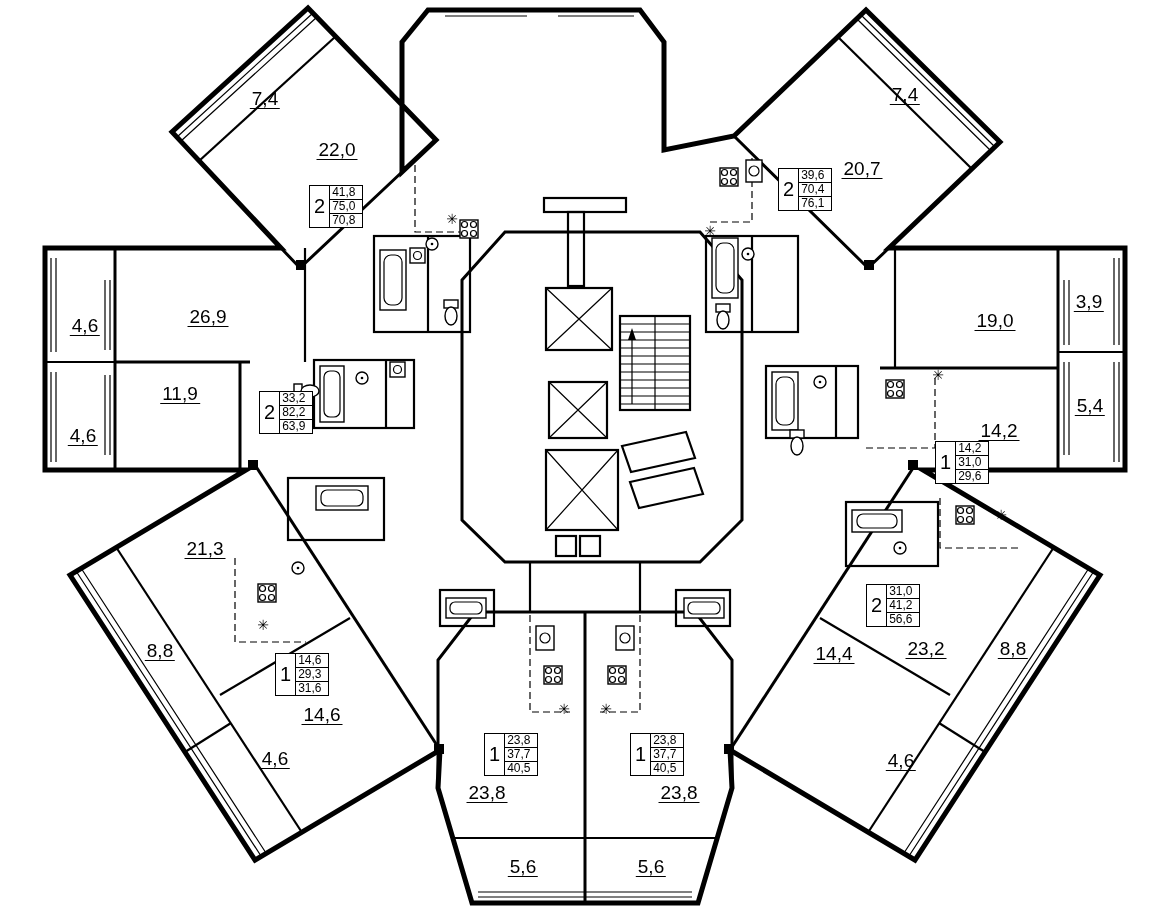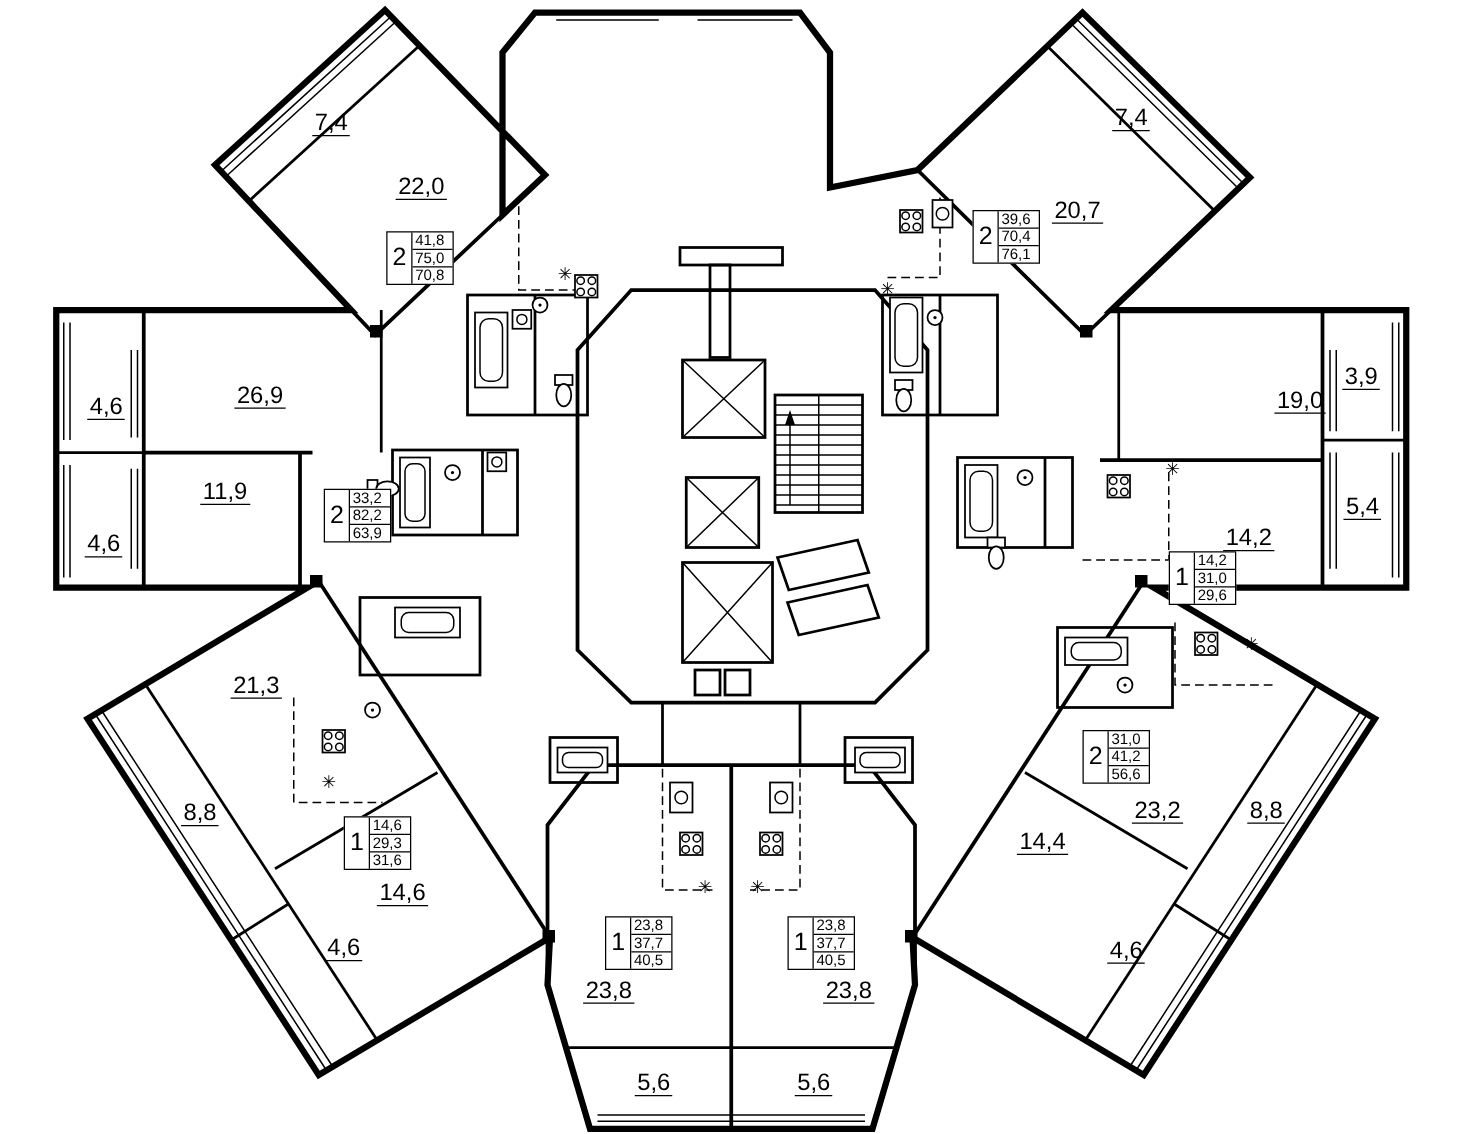--- a/index.html
+++ b/index.html
@@ -322,35 +322,35 @@
 <div class="labels">
 
   <div class="room-label" style="left:265px;top:100px">7,4</div>
   <div class="room-label" style="left:337px;top:151px">22,0</div>
   <div class="room-label" style="left:905px;top:96px">7,4</div>
   <div class="room-label" style="left:862px;top:170px">20,7</div>
   <div class="room-label" style="left:208px;top:318px">26,9</div>
   <div class="room-label" style="left:85px;top:327px">4,6</div>
   <div class="room-label" style="left:83px;top:437px">4,6</div>
   <div class="room-label" style="left:180px;top:395px">11,9</div>
-  <div class="room-label" style="left:1040px;top:322px">19,0</div>
+  <div class="room-label" style="left:995px;top:322px">19,0</div>
   <div class="room-label" style="left:1089px;top:303px">3,9</div>
   <div class="room-label" style="left:1090px;top:407px">5,4</div>
   <div class="room-label" style="left:999px;top:432px">14,2</div>
   <div class="room-label" style="left:205px;top:550px">21,3</div>
   <div class="room-label" style="left:160px;top:652px">8,8</div>
   <div class="room-label" style="left:322px;top:716px">14,6</div>
   <div class="room-label" style="left:275px;top:760px">4,6</div>
   <div class="room-label" style="left:487px;top:794px">23,8</div>
   <div class="room-label" style="left:679px;top:794px">23,8</div>
   <div class="room-label" style="left:523px;top:868px">5,6</div>
   <div class="room-label" style="left:651px;top:868px">5,6</div>
   <div class="room-label" style="left:926px;top:650px">23,2</div>
   <div class="room-label" style="left:1013px;top:650px">8,8</div>
-  <div class="room-label" style="left:834px;top:675px">14,4</div>
+  <div class="room-label" style="left:834px;top:655px">14,4</div>
   <div class="room-label" style="left:901px;top:762px">4,6</div>
 
   <div class="apt" style="left:309px;top:185px">
     <div class="apt-num">2</div>
     <div class="apt-areas">
       <div class="a">41,8</div>
       <div class="a">75,0</div>
       <div class="a">70,8</div>
     </div>
   </div>

